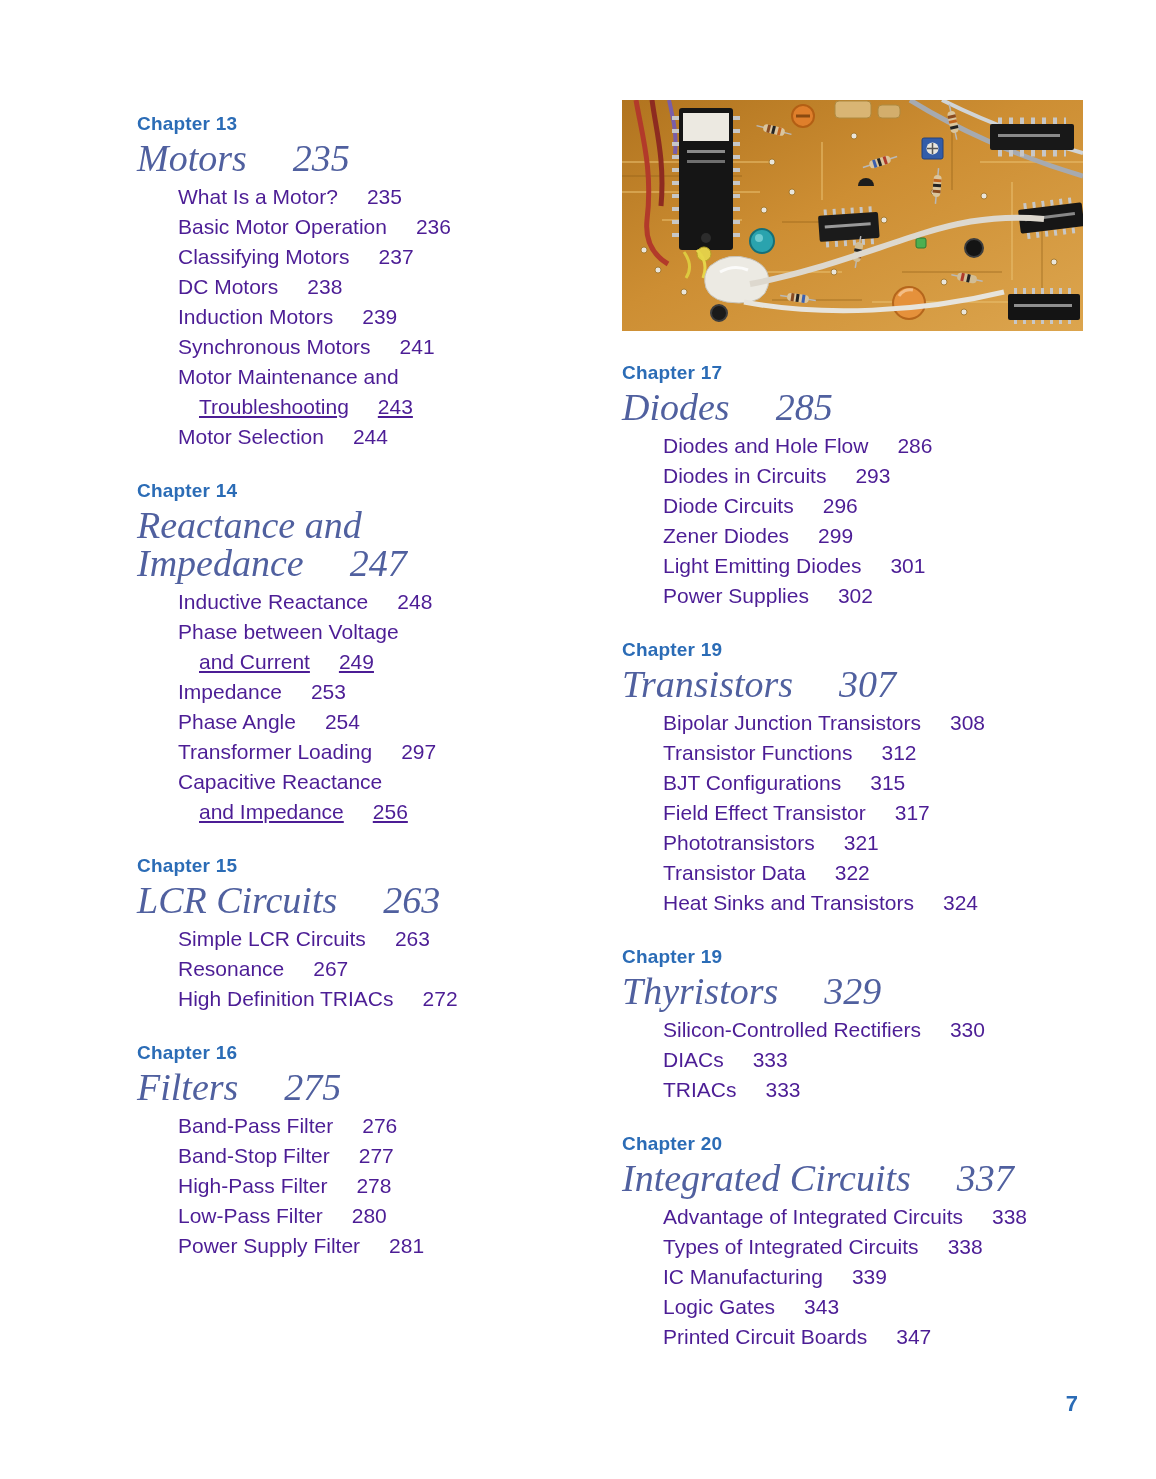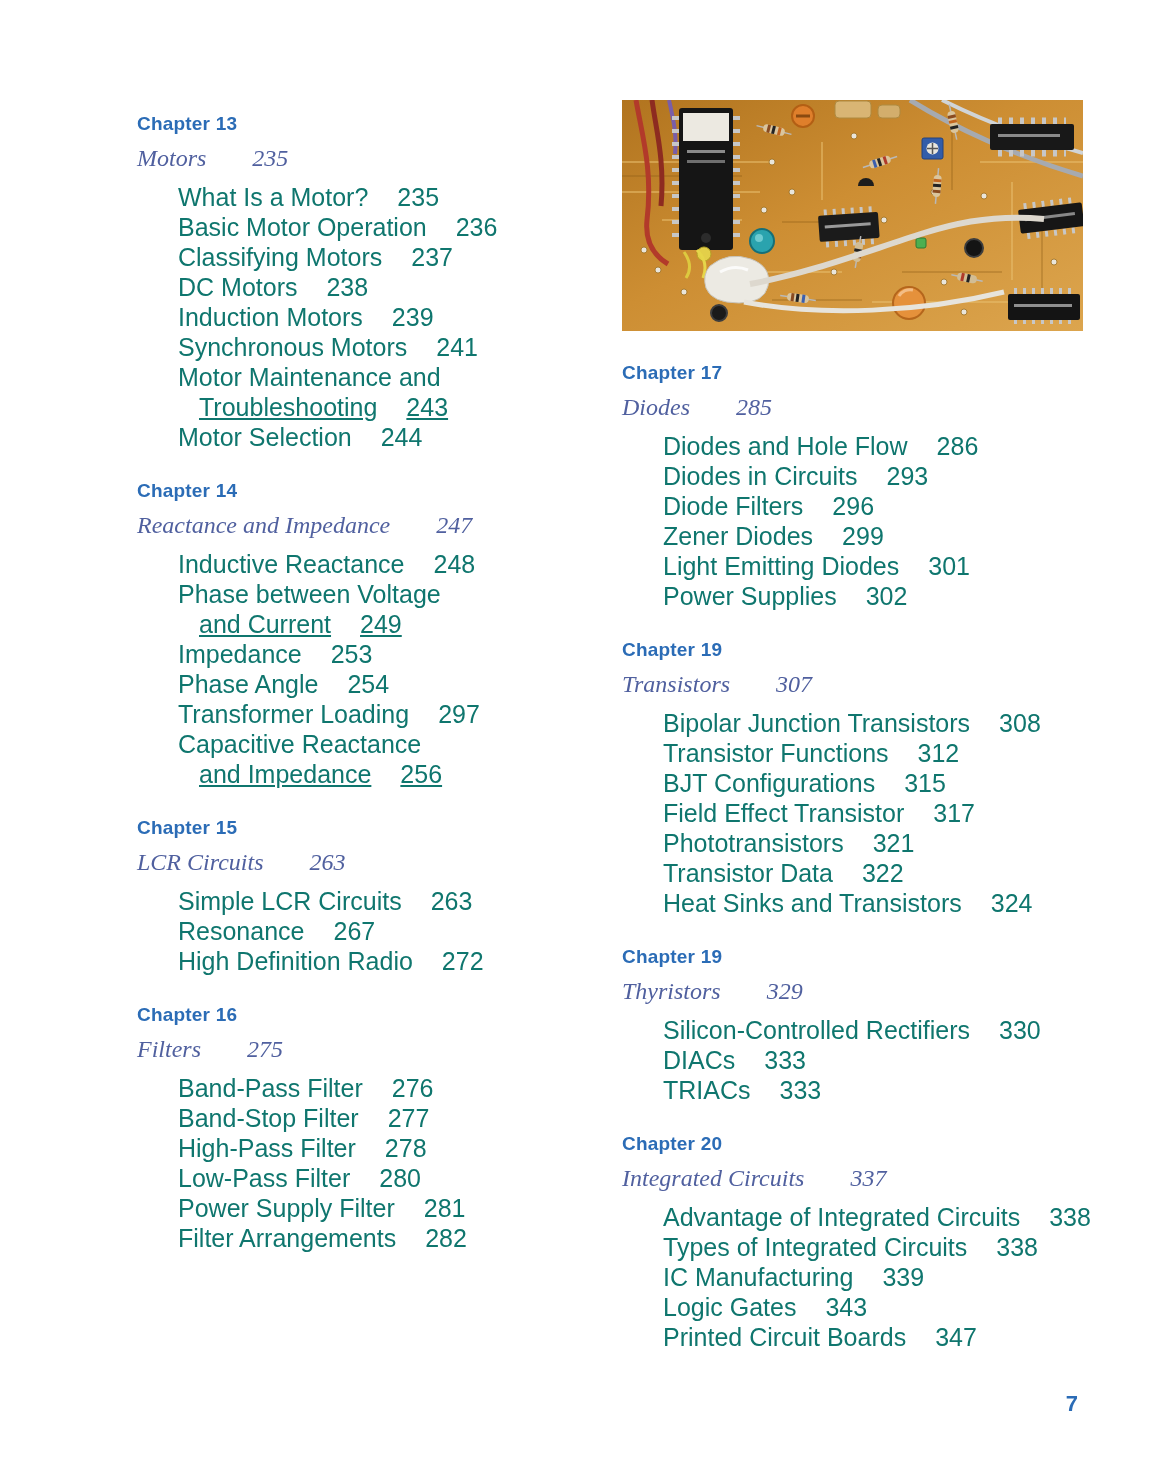--- a/index.html
+++ b/index.html
@@ -20,27 +20,27 @@
   }
   .photo svg { display:block; }
 
   .section { margin-bottom:27px; }
   .chapter-label {
     color:#2b6cb6; font-weight:bold; font-size:19px; line-height:24px;
     margin-bottom:3px; letter-spacing:0.2px;
   }
   .section-title {
     font-family:"Liberation Serif", serif; font-style:italic;
-    color:#50609f; font-size:24px; line-height:38px; margin-bottom:5px;
+    color:#50609f; font-size:38px; line-height:38px; margin-bottom:5px;
     font-weight:normal;
   }
   .section-title .title-page { margin-left:46px; }
 
   .entries { padding-left:41px; }
-  .entry { color:#0f766e; font-size:25px; }
+  .entry { color:#4c1d95; font-size:21px; }
   .entry-line1, .entry-line2 { line-height:30px; }
   .entry-line2 { padding-left:21px;text-decoration:underline; }
   .pg { margin-left:29px; }
 
   .page-number {
     position:absolute; right:78px; bottom:62px;
     color:#2b6cb6; font-weight:bold; font-size:22px;
   }
 </style>
 </head>
@@ -139,21 +139,21 @@
     <div class="entry-line1"><span class="t1">Simple LCR Circuits</span><span class="pg p1">263</span></div>
 
   </div>
 
   <div class="entry">
     <div class="entry-line1"><span class="t1">Resonance</span><span class="pg p1">267</span></div>
 
   </div>
 
   <div class="entry">
-    <div class="entry-line1"><span class="t1">High Definition Radio</span><span class="pg p1">272</span></div>
+    <div class="entry-line1"><span class="t1">High Definition TRIACs</span><span class="pg p1">272</span></div>
 
   </div>
 </div>
   </div>
 
   <div class="section">
     <div class="chapter-label">Chapter 16</div>
     <div class="section-title"><span>Filters</span><span class="title-page">275</span></div>
     <div class="entries">
   <div class="entry">
@@ -174,24 +174,20 @@
   <div class="entry">
     <div class="entry-line1"><span class="t1">Low-Pass Filter</span><span class="pg p1">280</span></div>
 
   </div>
 
   <div class="entry">
     <div class="entry-line1"><span class="t1">Power Supply Filter</span><span class="pg p1">281</span></div>
 
   </div>
 
-  <div class="entry">
-    <div class="entry-line1"><span class="t1">Filter Arrangements</span><span class="pg p1">282</span></div>
-
-  </div>
 </div>
   </div>
 </div>
 
   <div class="col col-right">
     <div class="photo">
       <svg viewBox="0 0 461 231" width="461" height="231">
         <defs>
           <linearGradient id="pcb" x1="0" y1="0" x2="1" y2="1">
             <stop offset="0" stop-color="#b1741f"></stop>
@@ -379,21 +375,21 @@
     <div class="entry-line1"><span class="t1">Diodes and Hole Flow</span><span class="pg p1">286</span></div>
 
   </div>
 
   <div class="entry">
     <div class="entry-line1"><span class="t1">Diodes in Circuits</span><span class="pg p1">293</span></div>
 
   </div>
 
   <div class="entry">
-    <div class="entry-line1"><span class="t1">Diode Filters</span><span class="pg p1">296</span></div>
+    <div class="entry-line1"><span class="t1">Diode Circuits</span><span class="pg p1">296</span></div>
 
   </div>
 
   <div class="entry">
     <div class="entry-line1"><span class="t1">Zener Diodes</span><span class="pg p1">299</span></div>
 
   </div>
 
   <div class="entry">
     <div class="entry-line1"><span class="t1">Light Emitting Diodes</span><span class="pg p1">301</span></div>

